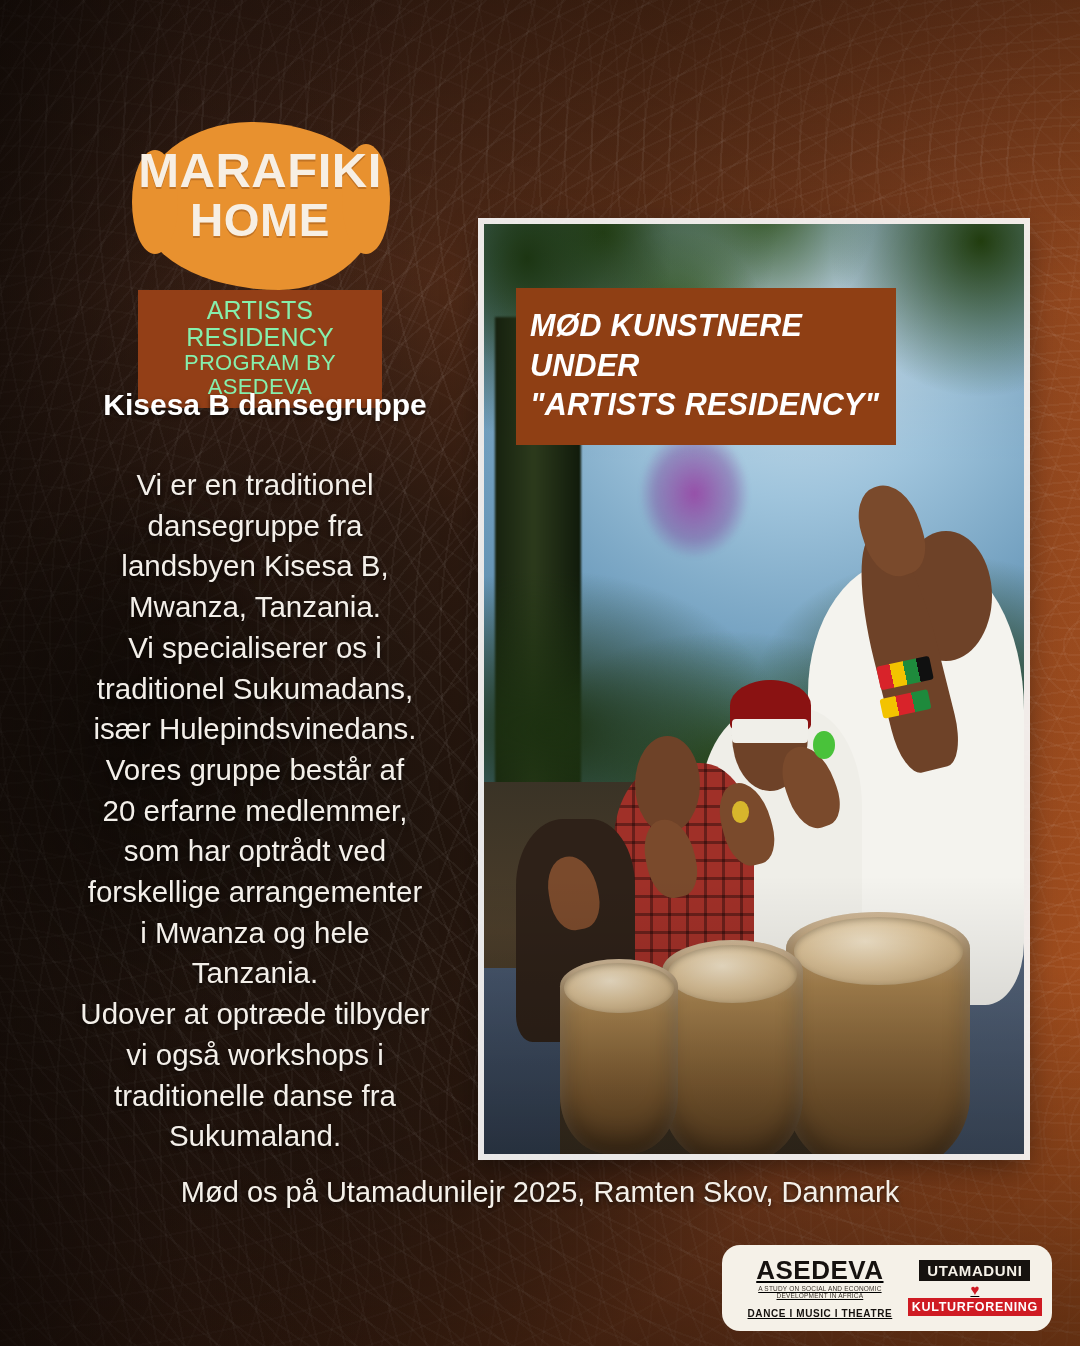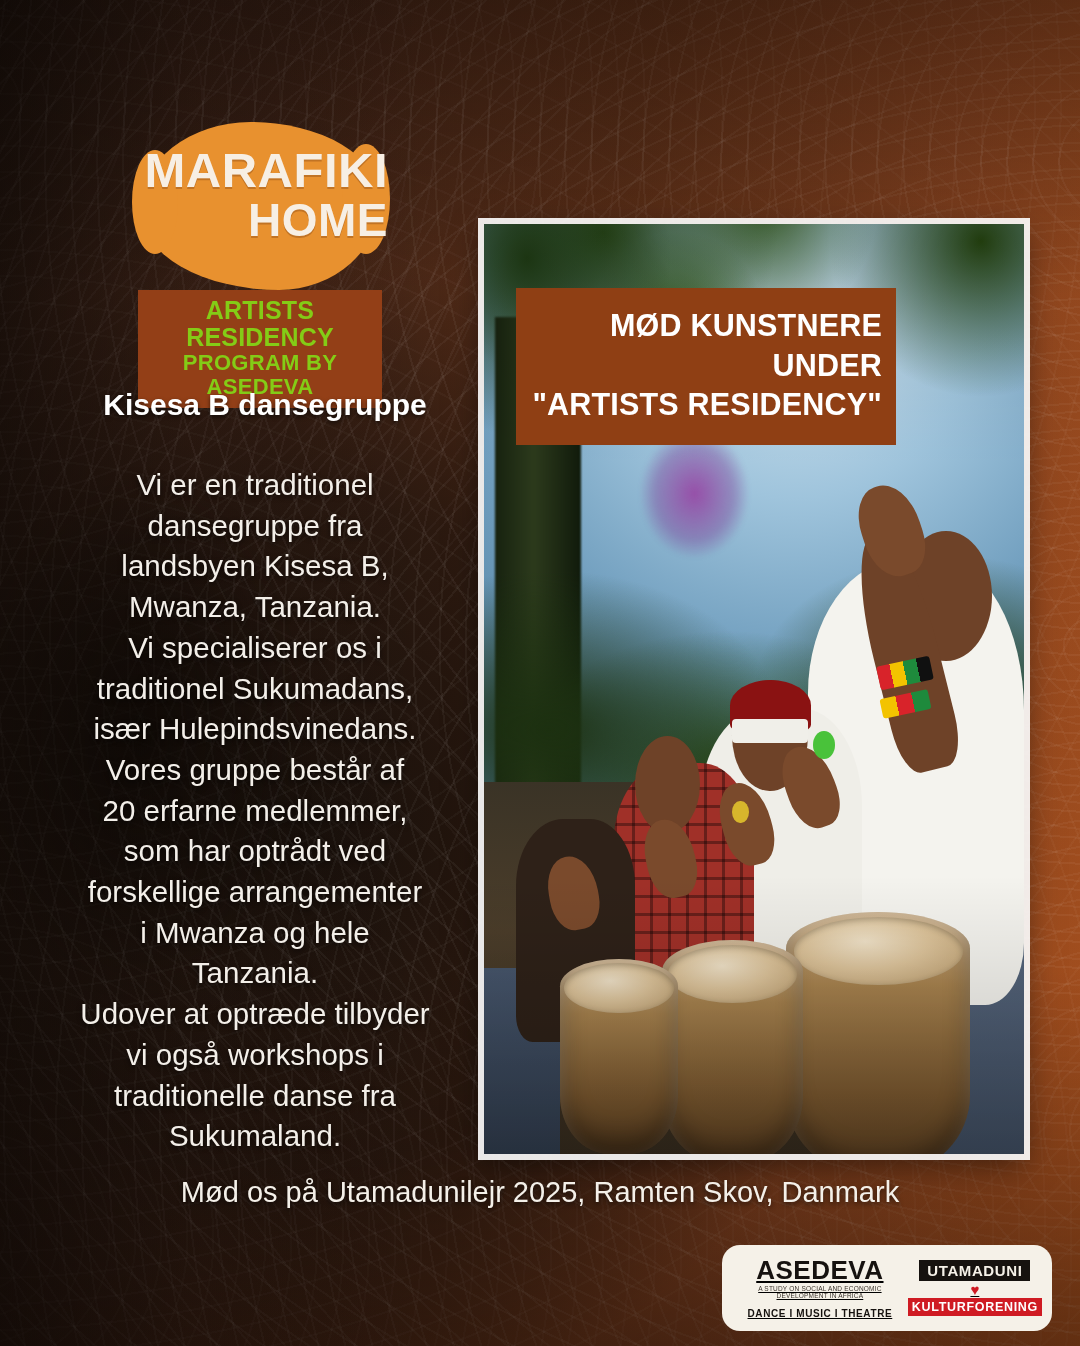--- a/index.html
+++ b/index.html
@@ -60,32 +60,32 @@
   .badge-blob:before {
     content:""; position:absolute; left:-8px; top:28px; width:46px; height:104px;
     background:#e8912f; border-radius:50%;
   }
   .badge-blob:after {
     content:""; position:absolute; right:-10px; top:22px; width:48px; height:110px;
     background:#e8912f; border-radius:50%;
   }
   .badge-title {
     position:absolute; left:0; top:24px; width:256px;
-    text-align:right; color:#f7efe4;
+    text-align:center; color:#f7efe4;
     font-weight:bold; font-size:49px; letter-spacing:0.5px; line-height:0.98;
     text-shadow:0 2px 0 rgba(120,60,18,0.35);
   }
   .badge-title .l2 { display:block; font-size:46px; margin-top:4px; }
   .badge-sub {
     position:absolute; left:6px; top:168px; width:244px;
     background:#933f17;
     padding:7px 6px 9px 6px;
     text-align:center;
-    color:#84cc16;
-    font-weight:bold;
+    color:#86efac;
+    font-weight:normal;
     font-size:25px;
     line-height:1.08;
     letter-spacing:0.2px;
   }
   .badge-sub .s2 { display:block; font-size:22px; letter-spacing:0.3px; }
 
   
   #group-name {
     position:absolute; left:55px; top:388px; width:420px;
     text-align:center;
@@ -198,21 +198,22 @@
   .ph-shade {
     position:absolute; inset:0;
     background:linear-gradient(180deg, rgba(0,0,0,0.10) 0%, rgba(0,0,0,0) 26%, rgba(0,0,0,0) 70%, rgba(0,0,0,0.22) 100%);
   }
 
   
   #headline-box {
     position:absolute; left:516px; top:288px; width:380px;
     background:#8f3f14;
     padding:18px 14px 20px 14px;
-    text-align:right;
+    text-align:left;
+    font-style:italic;
   }
   #headline-box .hl {
     color:#ffffff; font-weight:bold; font-size:30.5px; line-height:1.3;
     letter-spacing:0.2px;
   }
 
   
   #footer-line {
     position:absolute; left:0; top:1176px; width:1080px;
     text-align:center;

